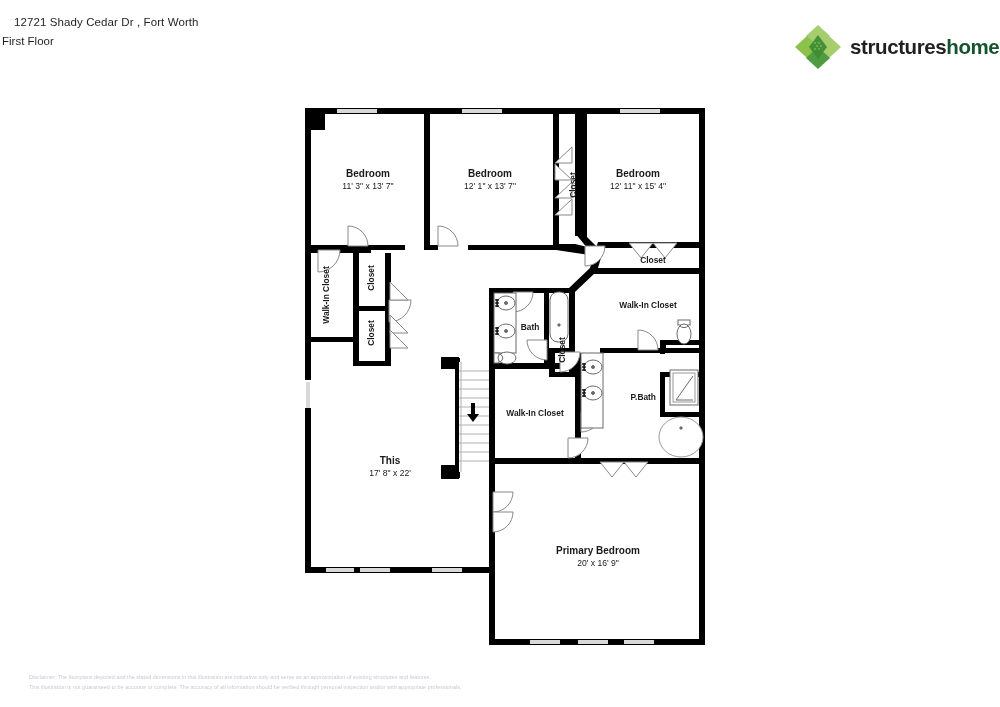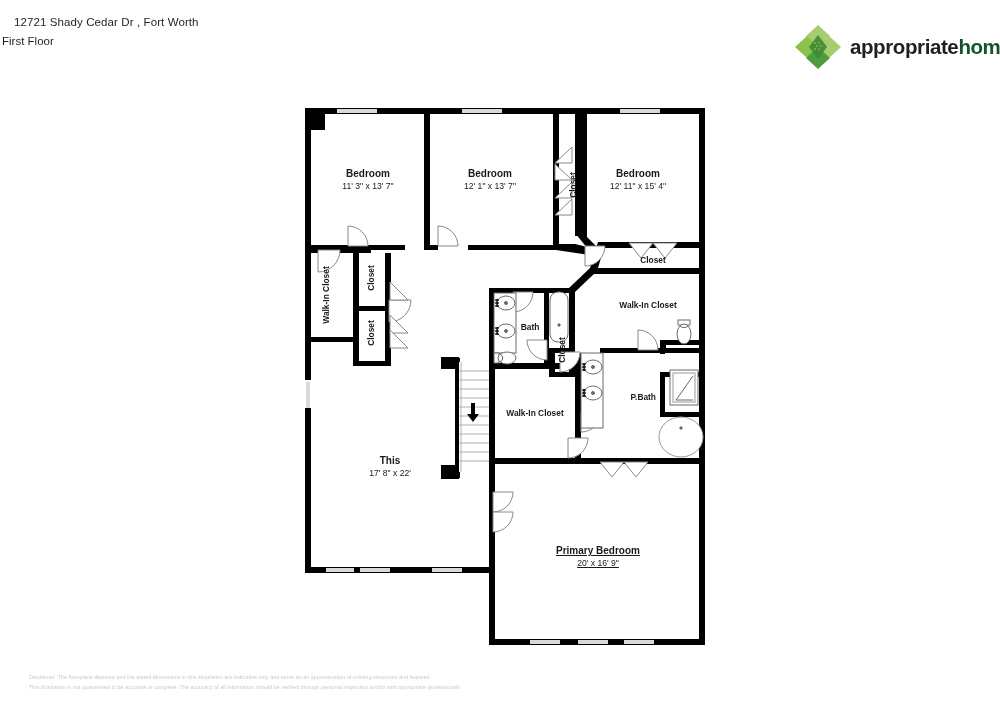--- a/index.html
+++ b/index.html
@@ -144,21 +144,21 @@
         <g fill="#8cc24a" opacity="0.85">
           <circle cx="20" cy="19" r="0.9"></circle>
           <circle cx="24" cy="19" r="0.9"></circle>
           <circle cx="22" cy="22" r="0.9"></circle>
           <circle cx="26" cy="22" r="0.9"></circle>
           <circle cx="20" cy="25" r="0.9"></circle>
           <circle cx="24" cy="25" r="0.9"></circle>
         </g>
       </g>
     </svg>
-    <div id="logo-wordmark"><span id="logo-word-invitation">appropriate</span><span id="logo-word-homes">homes</span></div>
+    <div id="logo-wordmark"><span id="logo-word-invitation">structures</span><span id="logo-word-homes">homes</span></div>
   </div>
 
   <svg id="plan" viewBox="0 0 1000 707">
 
     <g fill="#ffffff">
       <rect x="305" y="110" width="400" height="460"></rect>
       <rect x="490" y="460" width="215" height="185"></rect>
     </g>
 
     <g fill="#000000">
@@ -429,21 +429,21 @@
   <div class="room-label" style="left:588px; top:168px; width:100px;">
     <span class="rl-name">Bedroom</span>
     <span class="rl-dim">12' 11" x 15' 4"</span>
   </div>
 
   <div class="room-label" style="left:340px; top:455px; width:100px;">
     <span class="rl-name">This</span>
     <span class="rl-dim">17' 8" x 22'</span>
   </div>
 
-  <div class="room-label" style="left:538px; top:545px; width:120px;text-decoration:underline;">
+  <div class="room-label" style="left:538px; top:545px; width:120px;">
     <span class="rl-name">Primary Bedroom</span>
     <span class="rl-dim">20' x 16' 9"</span>
   </div>
 
   <div class="room-label small" style="left:508px; top:321px; width:44px;">
     <span class="rl-name">Bath</span>
   </div>
 
   <div class="room-label small" style="left:600px; top:391px; width:56px;text-align:right;">
     <span class="rl-name">P.Bath</span>

